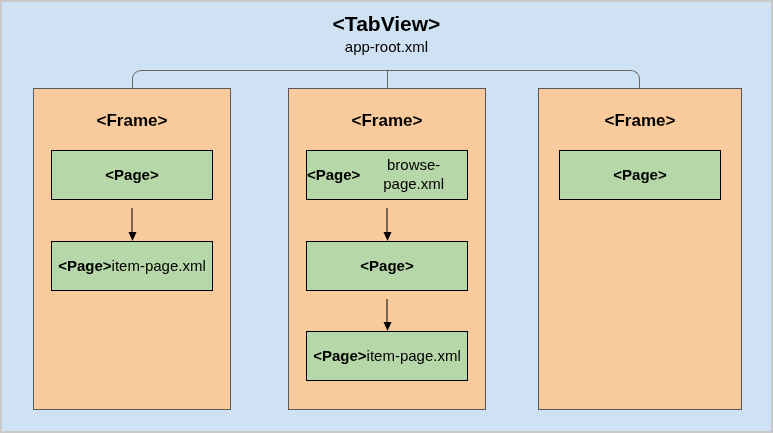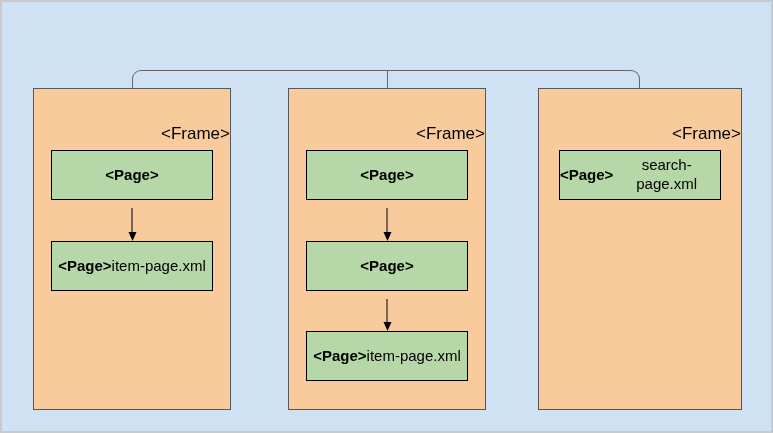--- a/index.html
+++ b/index.html
@@ -45,24 +45,24 @@
     height: 322px;
     background: #f9cb9c;
     border: 1px solid #595959;
     box-sizing: border-box;
   }
   .frame-1 { left: 31px;  width: 198px; }
   .frame-2 { left: 286px; width: 198px; }
   .frame-3 { left: 536px; width: 204px; }
   .frame-label {
     position: absolute;
-    top: 35px; left: 0; right: 0;
-    text-align: right;
+    top: 22px; left: 0; right: 0;
+    text-align: center;
     font-size: 17px;
-    font-weight: normal;
+    font-weight: bold;
   }
 
   
   .page {
     position: absolute;
     left: 17px;
     width: 162px;
     height: 50px;
     background: #b6d7a8;
     border: 1px solid #000;
@@ -95,20 +95,24 @@
     border-left: 4.5px solid transparent;
     border-right: 4.5px solid transparent;
     border-top: 9px solid #000;
   }
 </style>
 </head>
 <body>
 
 <div class="canvas">
 
+  <div class="title-wrap">
+    <div class="title">&lt;TabView&gt;</div>
+    <div class="subtitle">app-root.xml</div>
+  </div>
 
   <div class="connector-h"></div>
   <div class="connector-v"></div>
 
   <div class="frame frame-1">
     <div class="frame-label">&lt;Frame&gt;</div>
     <div class="page page-row-1">
       <div class="page-tag">&lt;Page&gt;</div>
     </div>
     <div class="arrow arrow-a">
@@ -118,20 +122,21 @@
     <div class="page page-row-2">
       <div class="page-tag">&lt;Page&gt;</div>
       <div class="page-file">item-page.xml</div>
     </div>
   </div>
 
   <div class="frame frame-2">
     <div class="frame-label">&lt;Frame&gt;</div>
     <div class="page page-row-1">
       <div class="page-tag">&lt;Page&gt;</div>
+      <div class="page-file">browse-page.xml</div>
     </div>
     <div class="arrow arrow-a">
       <div class="arrow-line"></div>
       <div class="arrow-head"></div>
     </div>
     <div class="page page-row-2">
       <div class="page-tag">&lt;Page&gt;</div>
     </div>
     <div class="arrow arrow-b">
       <div class="arrow-line"></div>
@@ -140,17 +145,16 @@
     <div class="page page-row-3">
       <div class="page-tag">&lt;Page&gt;</div>
       <div class="page-file">item-page.xml</div>
     </div>
   </div>
 
   <div class="frame frame-3">
     <div class="frame-label">&lt;Frame&gt;</div>
     <div class="page page-row-1">
       <div class="page-tag">&lt;Page&gt;</div>
-      <div class="page-file">search-page.xml</div>
     </div>
   </div>
 
 </div>
 
 </body></html>

